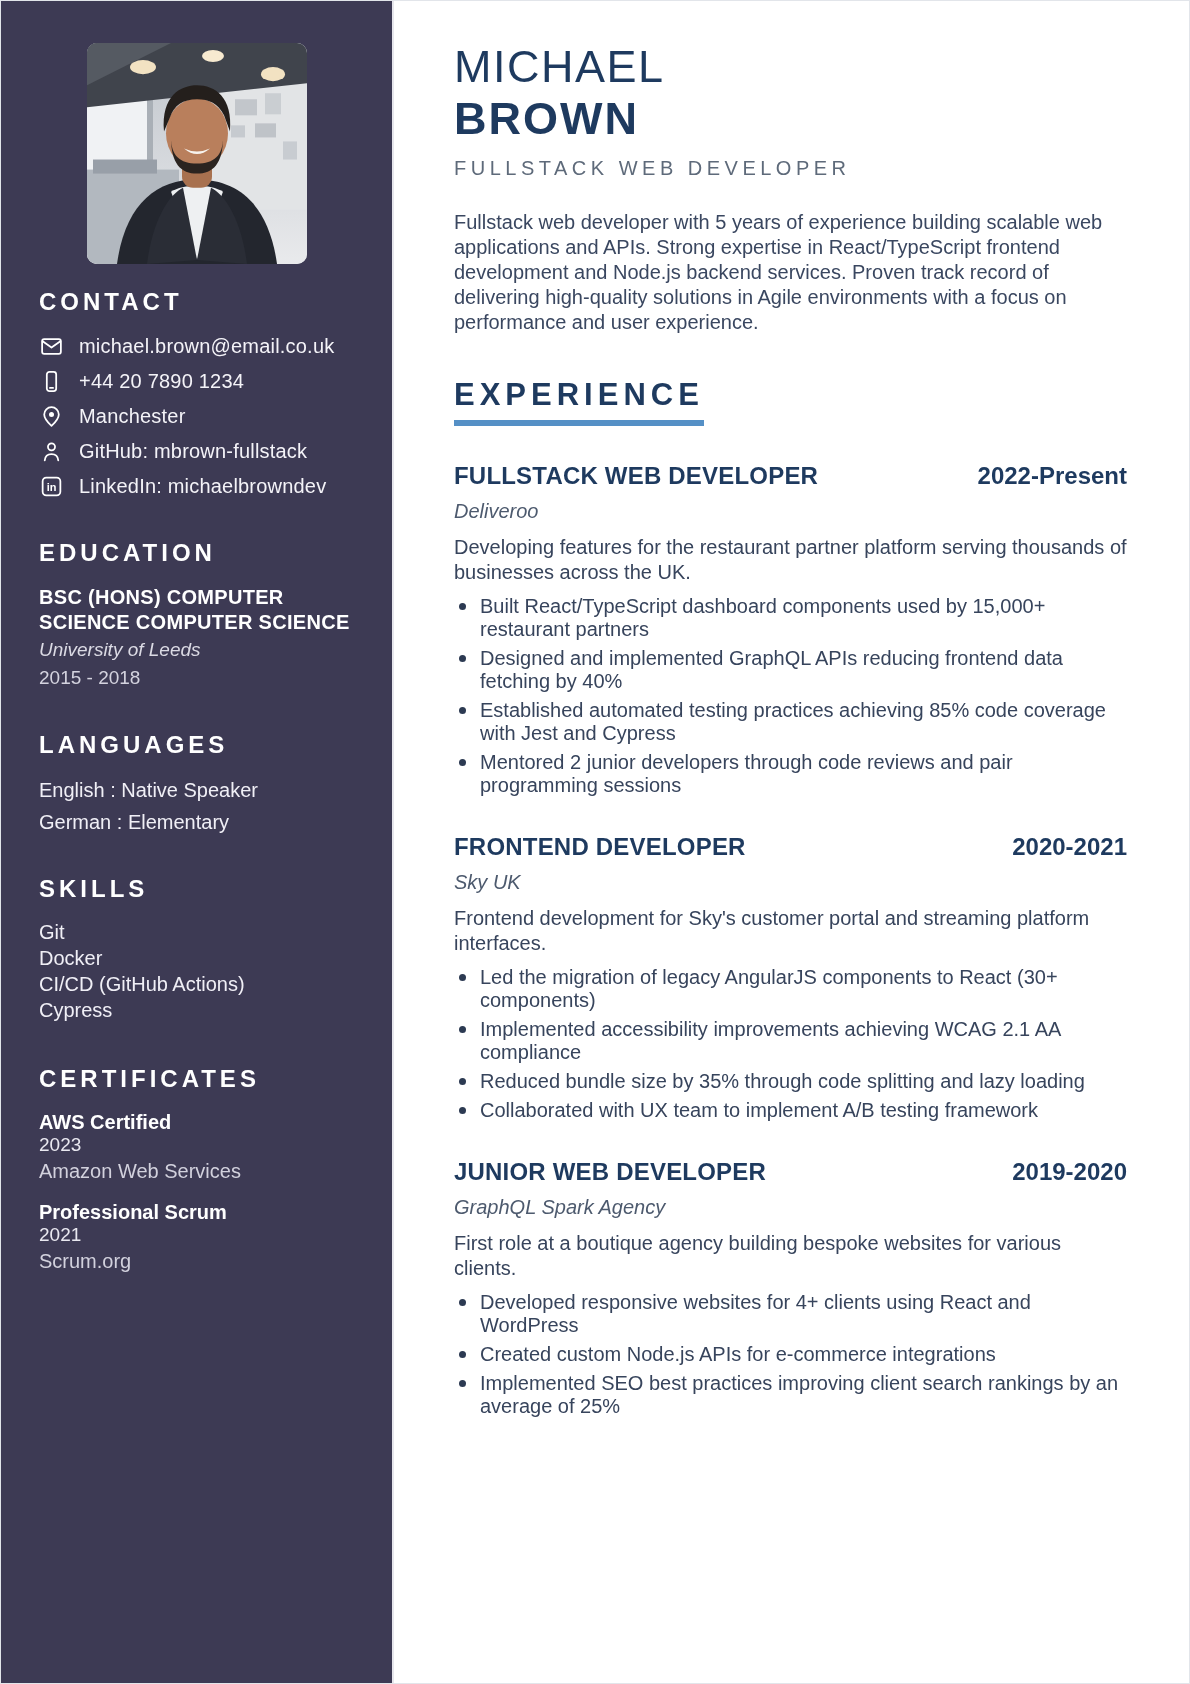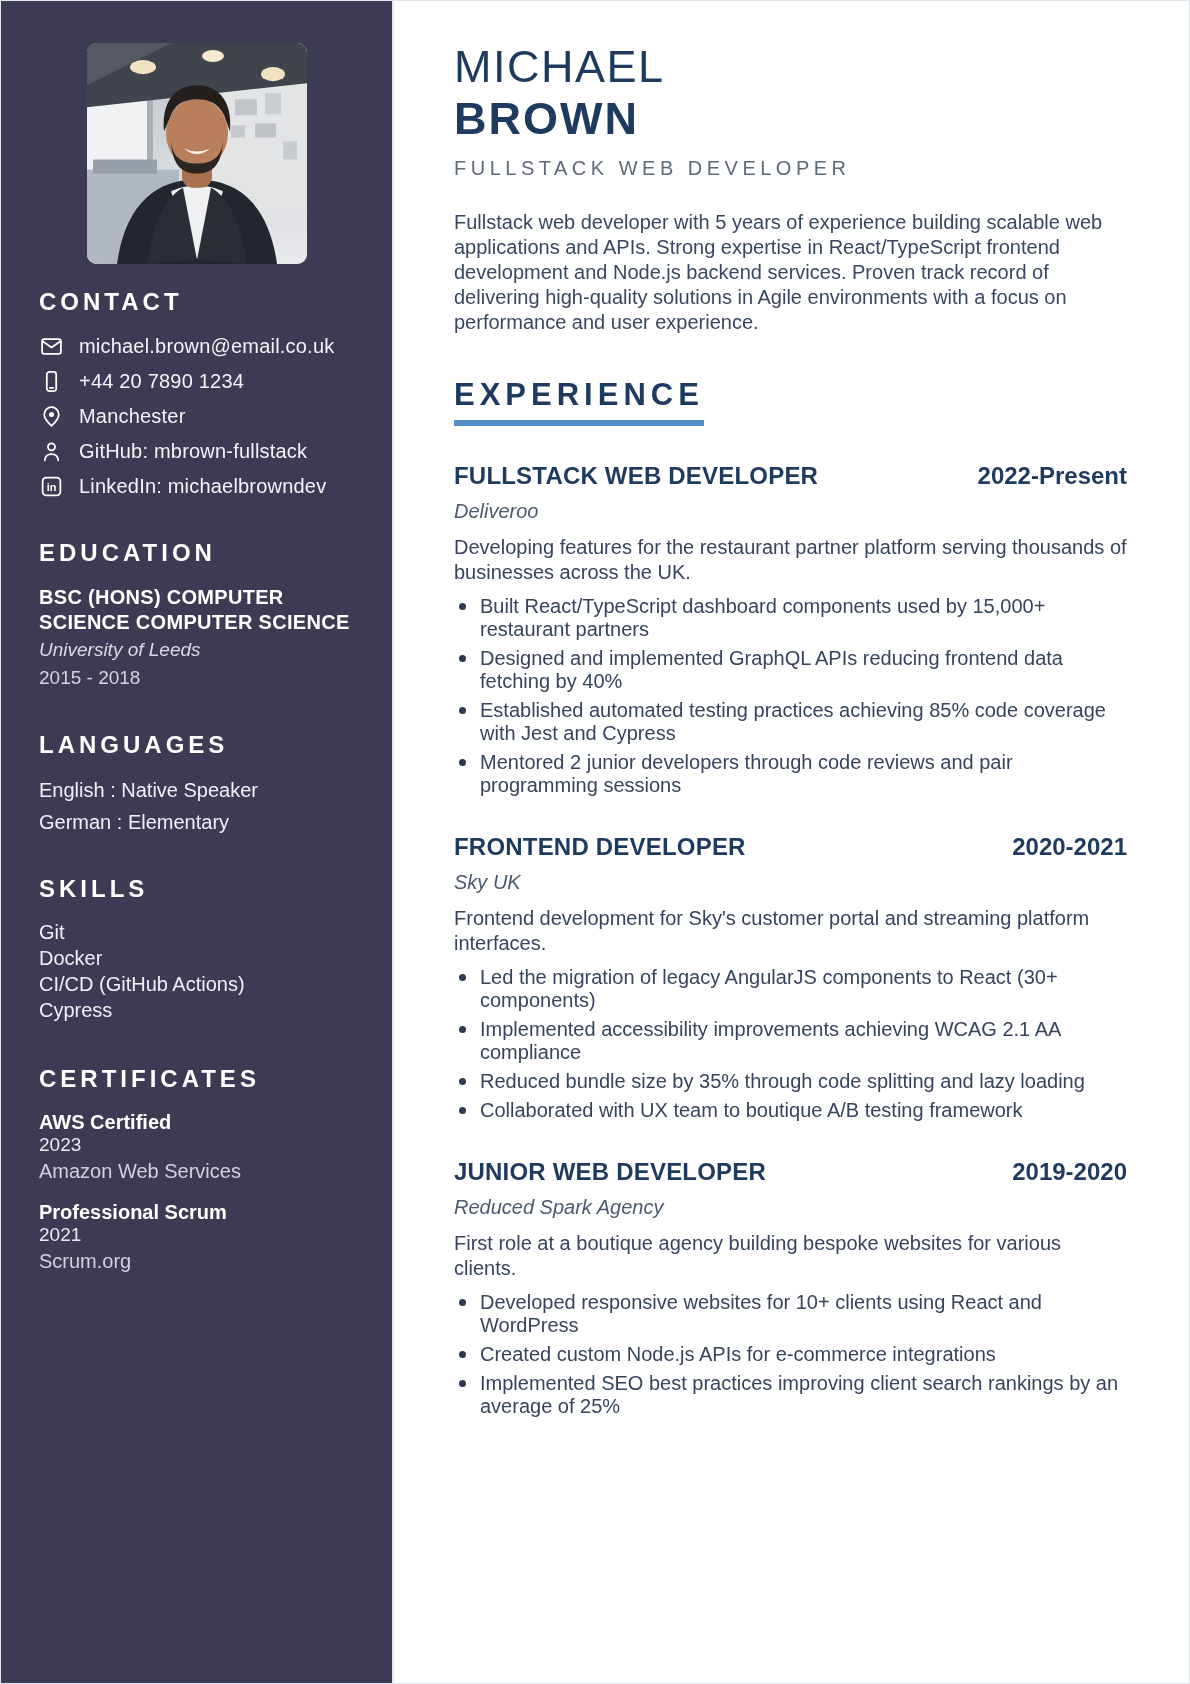--- a/index.html
+++ b/index.html
@@ -266,33 +266,33 @@
       <div class="job-head">
         <span class="job-title">FRONTEND DEVELOPER</span>
         <span class="job-date">2020-2021</span>
       </div>
       <div class="job-company">Sky UK</div>
       <p class="job-desc">Frontend development for Sky's customer portal and streaming platform interfaces.</p>
       <ul class="job-bullets">
         <li>Led the migration of legacy AngularJS components to React (30+ components)</li>
         <li>Implemented accessibility improvements achieving WCAG 2.1 AA compliance</li>
         <li>Reduced bundle size by 35% through code splitting and lazy loading</li>
-        <li>Collaborated with UX team to boutique A/B testing framework</li>
+        <li>Collaborated with UX team to implement A/B testing framework</li>
       </ul>
     </section>
 
     
     <section class="job">
       <div class="job-head">
         <span class="job-title">JUNIOR WEB DEVELOPER</span>
         <span class="job-date">2019-2020</span>
       </div>
-      <div class="job-company">Reduced Spark Agency</div>
+      <div class="job-company">GraphQL Spark Agency</div>
       <p class="job-desc">First role at a boutique agency building bespoke websites for various clients.</p>
       <ul class="job-bullets">
-        <li>Developed responsive websites for 10+ clients using React and WordPress</li>
+        <li>Developed responsive websites for 4+ clients using React and WordPress</li>
         <li>Created custom Node.js APIs for e-commerce integrations</li>
         <li>Implemented SEO best practices improving client search rankings by an average of 25%</li>
       </ul>
     </section>
 
   </main>
 </div>
 
 </body></html>

